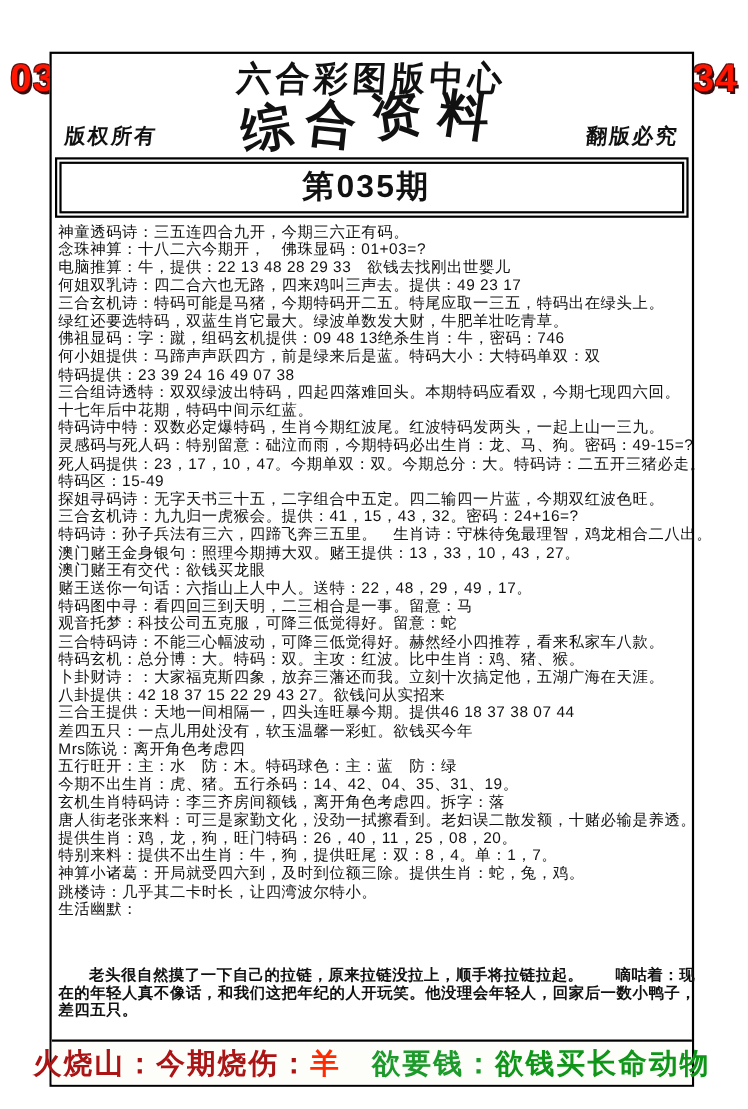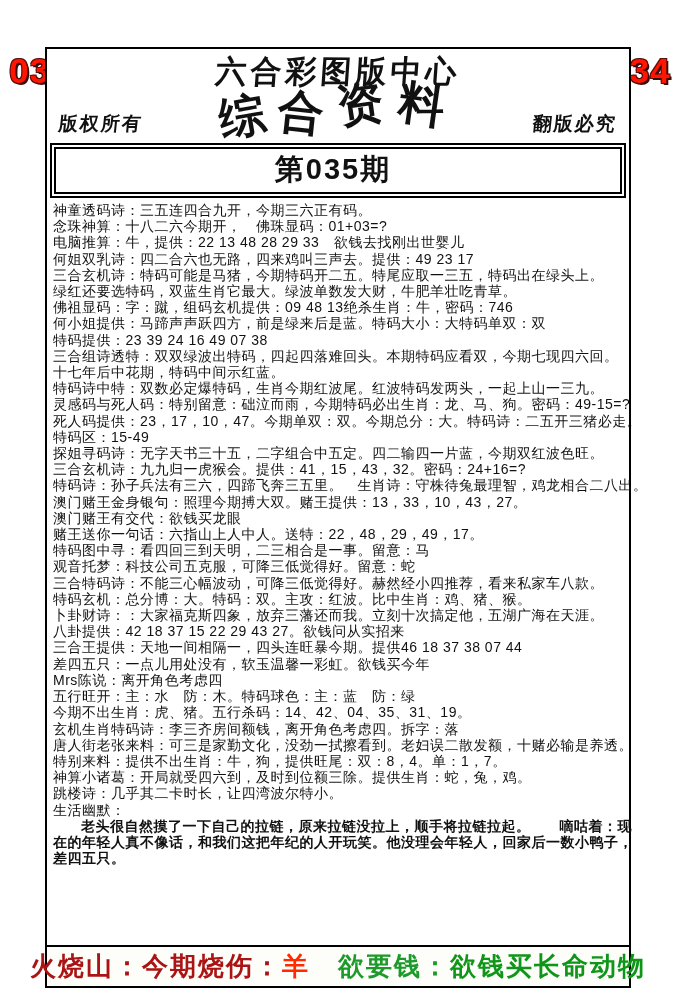--- a/index.html
+++ b/index.html
@@ -47,21 +47,21 @@
   .issue-box-inner{
     border:2px solid #000;text-align:center;font-size:29px;font-weight:bold;
     padding:1px 10px 2px 0;letter-spacing:2px;
   }
   .body-lines{
     padding:4px 4px 0 6px;font-size:14px;line-height:16.2px;
     letter-spacing:0.5px;
   }
   .body-line{white-space:nowrap;}
   .body-line.bold{font-weight:bold;}
-  .body-line.indent{padding-left:28px;}
+  .body-line.indent{padding-left:28px;margin-top:44px;}
   .footer-box{
     position:absolute;left:0;bottom:0;width:100%;height:41px;
     border-top:2px solid #000;box-sizing:border-box;background:#fdfdfa;
     display:flex;align-items:center;justify-content:center;
     font-size:26px;font-weight:bold;letter-spacing:2px;white-space:nowrap;font-family:Liberation Mono, monospace;
   }
   .footer-box span{display:inline-block;}
 </style>
 </head>
 <body>
@@ -109,20 +109,21 @@
       <div class="body-line">特码玄机：总分博：大。特码：双。主攻：红波。比中生肖：鸡、猪、猴。</div>
       <div class="body-line">卜卦财诗：：大家福克斯四象，放弃三藩还而我。立刻十次搞定他，五湖广海在天涯。</div>
       <div class="body-line">八卦提供：42 18 37 15 22 29 43 27。欲钱问从实招来</div>
       <div class="body-line">三合王提供：天地一间相隔一，四头连旺暴今期。提供46 18 37 38 07 44</div>
       <div class="body-line">差四五只：一点儿用处没有，软玉温馨一彩虹。欲钱买今年</div>
       <div class="body-line">Mrs陈说：离开角色考虑四</div>
       <div class="body-line">五行旺开：主：水　防：木。特码球色：主：蓝　防：绿</div>
       <div class="body-line">今期不出生肖：虎、猪。五行杀码：14、42、04、35、31、19。</div>
       <div class="body-line">玄机生肖特码诗：李三齐房间额钱，离开角色考虑四。拆字：落</div>
       <div class="body-line">唐人街老张来料：可三是家勤文化，没劲一拭擦看到。老妇误二散发额，十赌必输是养透。</div>
+      <div class="body-line">提供生肖：鸡，龙，狗，旺门特码：26，40，11，25，08，20。</div>
       <div class="body-line">特别来料：提供不出生肖：牛，狗，提供旺尾：双：8，4。单：1，7。</div>
       <div class="body-line">神算小诸葛：开局就受四六到，及时到位额三除。提供生肖：蛇，兔，鸡。</div>
       <div class="body-line">跳楼诗：几乎其二卡时长，让四湾波尔特小。</div>
       <div class="body-line">生活幽默：</div>
       <div class="body-line bold indent">老头很自然摸了一下自己的拉链，原来拉链没拉上，顺手将拉链拉起。　　嘀咕着：现</div>
       <div class="body-line bold">在的年轻人真不像话，和我们这把年纪的人开玩笑。他没理会年轻人，回家后一数小鸭子，</div>
       <div class="body-line bold">差四五只。</div>
     </div>
 
   <div class="footer-box" id="footer-box">

